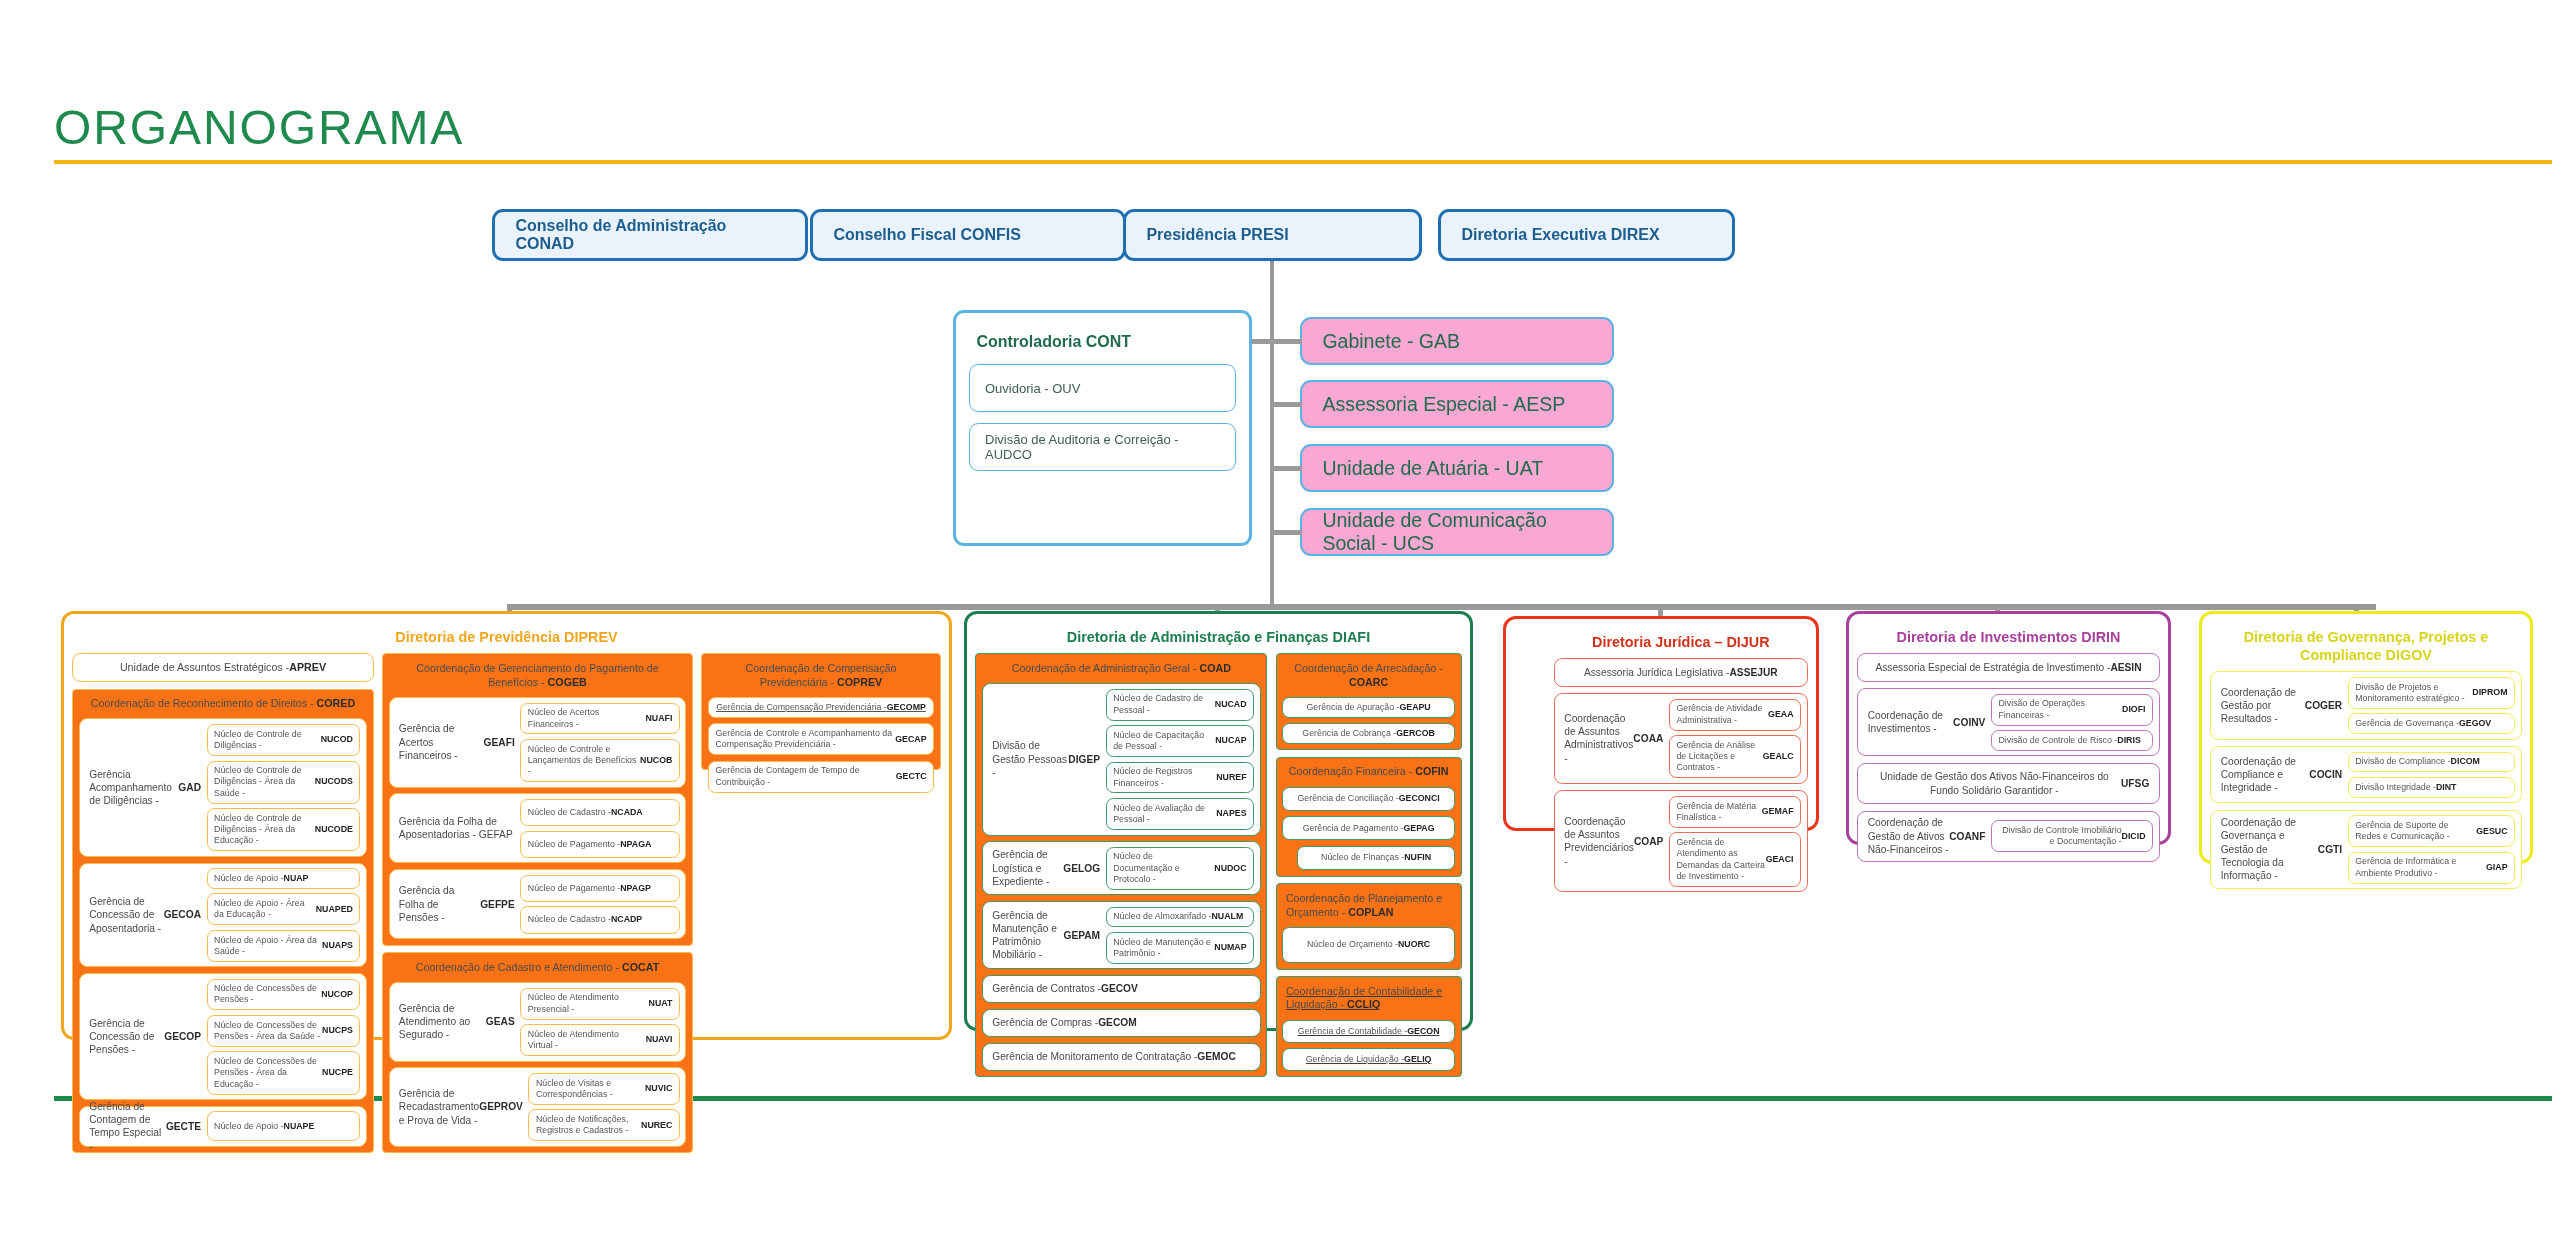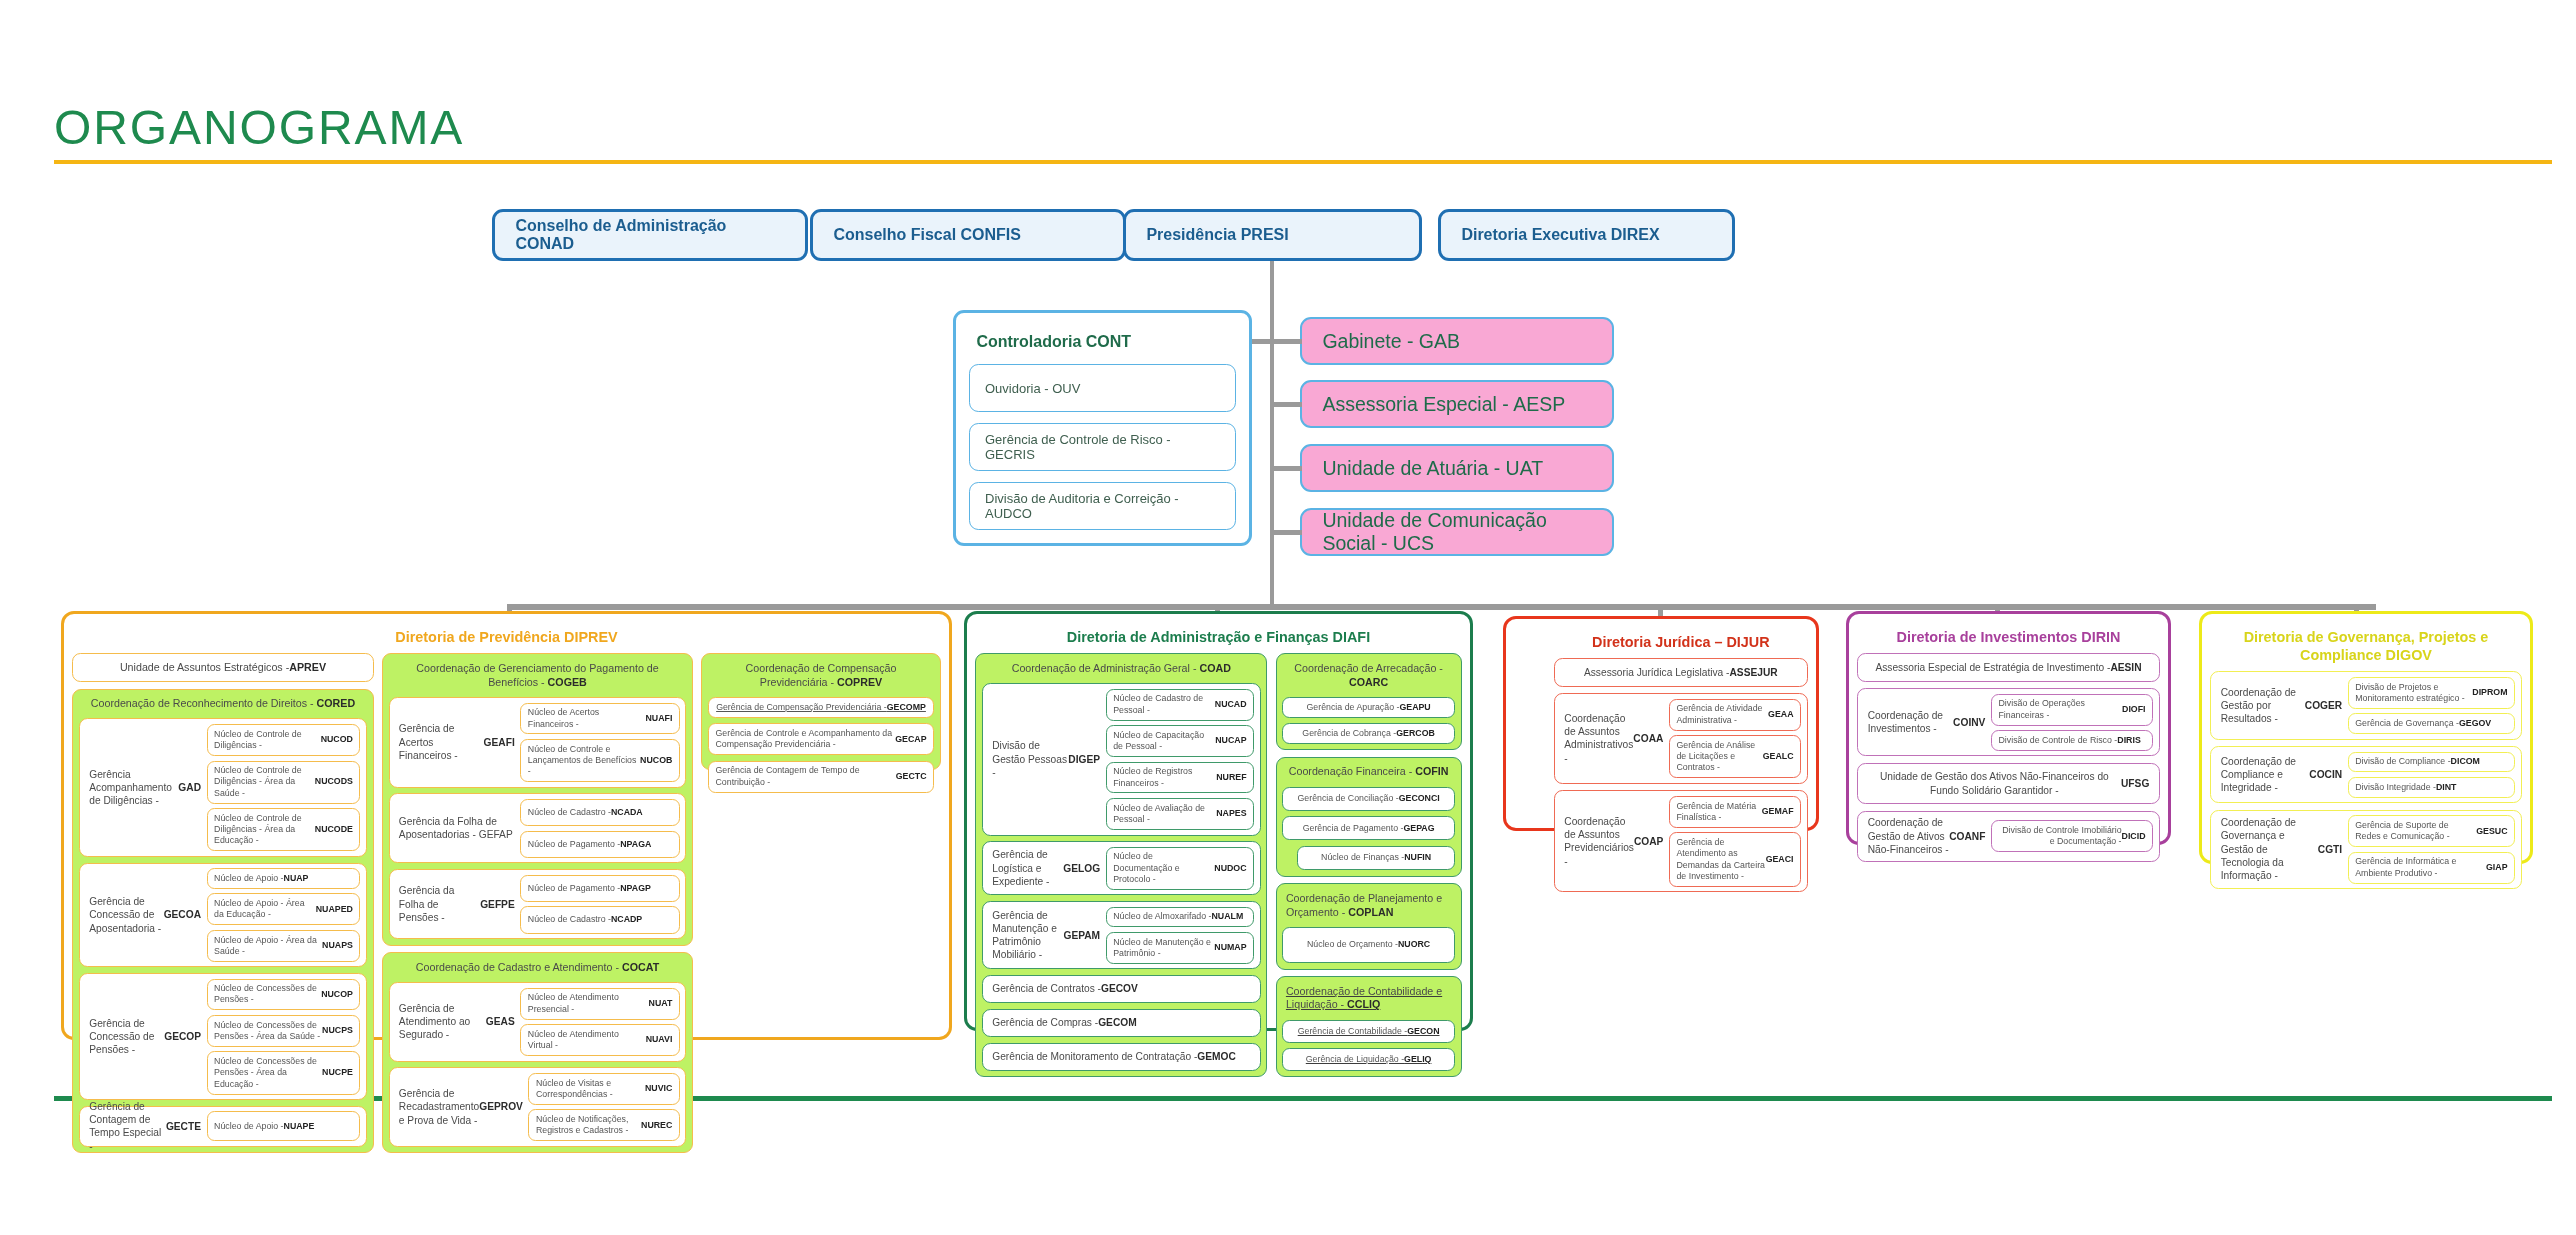--- a/index.html
+++ b/index.html
@@ -65,22 +65,22 @@
   }
   .dir-title {
     text-align:center; font-weight:700; font-size:14.4px;
     padding:6.5px 3.7px 7.4px 3.7px; line-height:1.25;
   }
   .dir-body { display:flex; gap:8.4px; flex:1; }
   .dir-col { display:flex; flex-direction:column; gap:6.5px; }
 
   
   .grp {
-    border-radius:9px; border-width:1.9px; border-style:solid;
-    padding:4.6px 5.6px 5.6px 5.6px; background:#bef264;
+    border-radius:4px; border-width:1.9px; border-style:solid;
+    padding:4.6px 5.6px 5.6px 5.6px; background:#f97316;
     display:flex; flex-direction:column; gap:5.6px;
   }
   .grp-title {
     text-align:center; font-size:10.7px; color:#4a4a4a;
     padding:2.8px 3.7px 1.9px 3.7px; line-height:1.3;
   }
   .grp-title b { color:#2b2b2b; }
 
   
   .ger {
@@ -147,21 +147,20 @@
 <div class="tbox" style="left:492px; top:209px; width:316px; height:52px;">Conselho de Administração CONAD</div>
 <div class="tbox" style="left:810px; top:209px; width:316px; height:52px;">Conselho Fiscal CONFIS</div>
 <div class="tbox" style="left:1123px; top:209px; width:299px; height:52px;">Presidência PRESI</div>
 <div class="tbox" style="left:1438px; top:209px; width:297px; height:52px;">Diretoria Executiva DIREX</div>
 
 <div class="conn" style="left:1270px; top:261px; width:3.7px; height:345px;"></div>
 
 <div class="cont-panel" style="left:953px; top:310px; width:299px; height:236px;">
   <div class="cont-title">Controladoria CONT</div>
   <div class="cont-item">Ouvidoria - OUV</div>
-  <div class="cont-item">Gerência de Controle de Risco - GECRIS</div>
   <div class="cont-item">Divisão de Auditoria e Correição - AUDCO</div>
 </div>
 
 <div class="conn" style="left:1252px; top:339px; width:20.4px; height:4.6px;"></div>
 
 <div class="presi-child" style="left:1300px; top:317px; width:314px; height:48px;">Gabinete - GAB</div>
 <div class="conn" style="left:1272px; top:339px; width:30px; height:4.6px;"></div>
 
 <div class="presi-child" style="left:1300px; top:380px; width:314px; height:48px;">Assessoria Especial - AESP</div>
 <div class="conn" style="left:1272px; top:402px; width:30px; height:4.6px;"></div>

